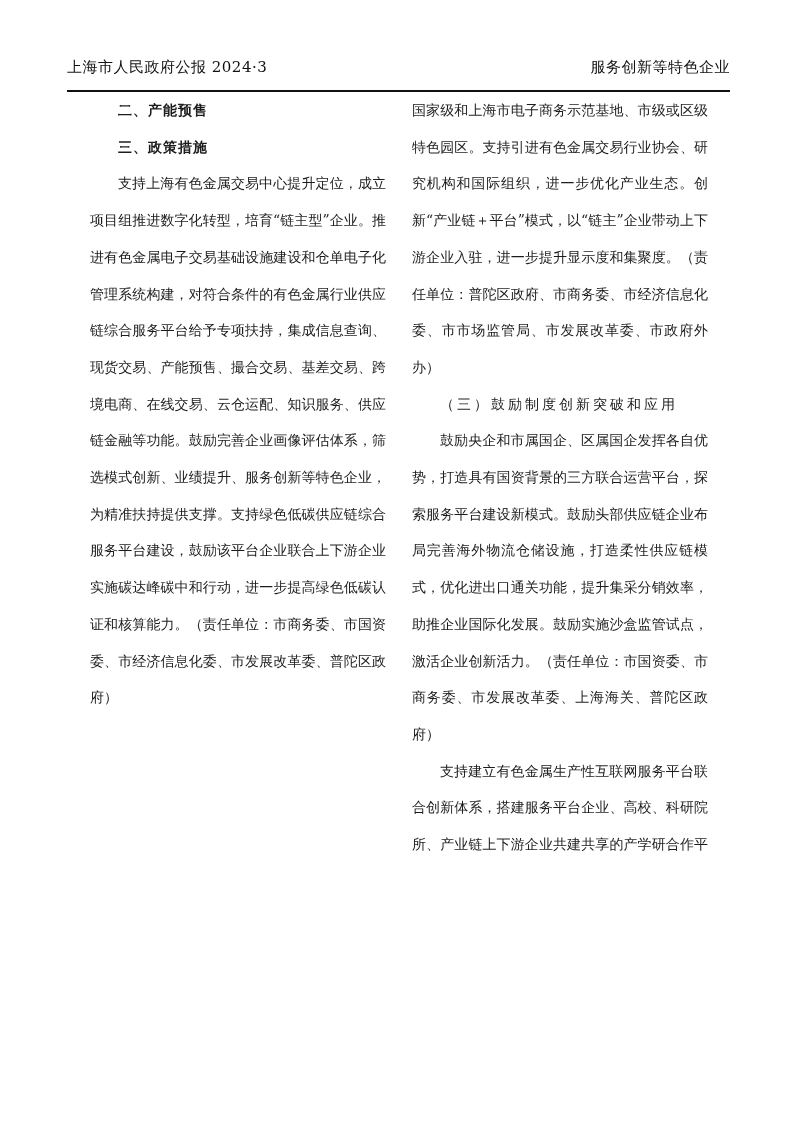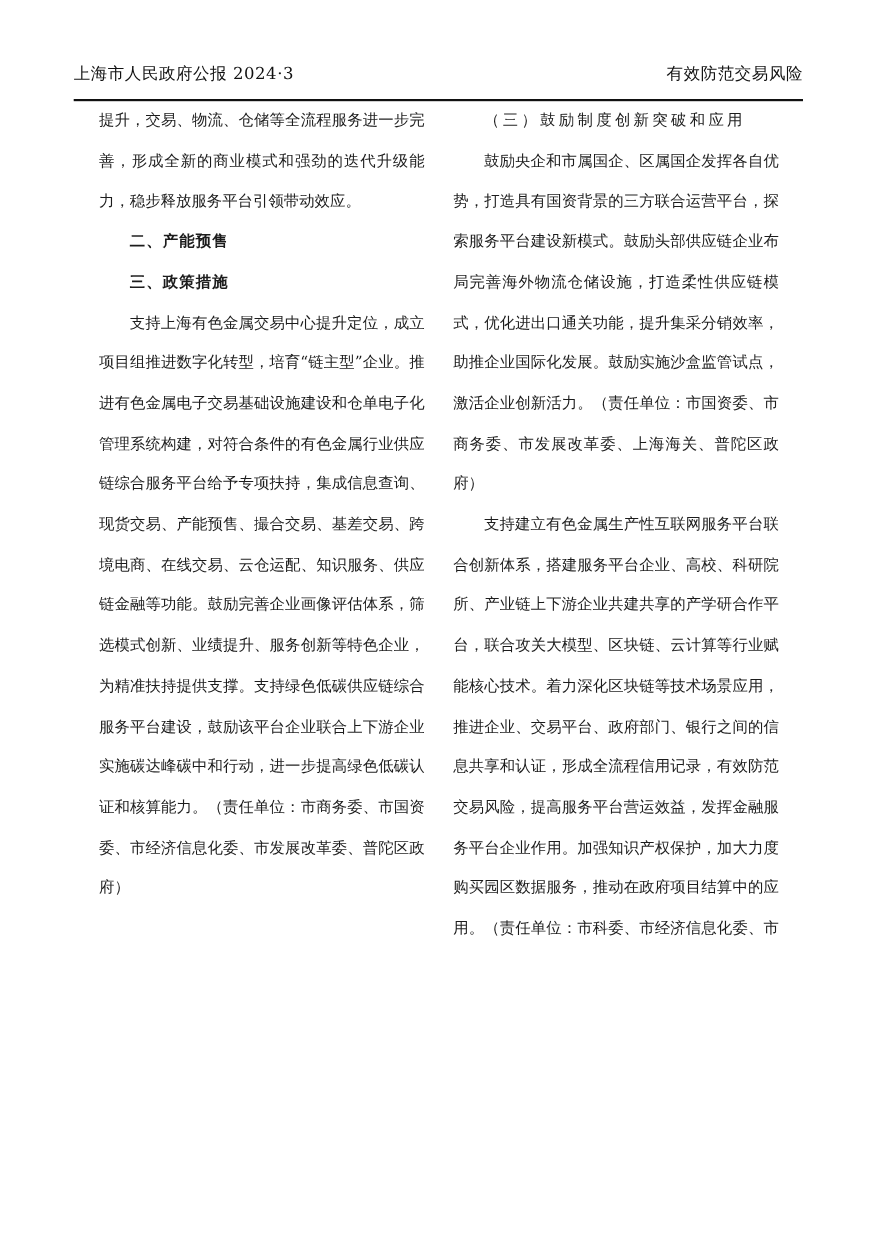--- a/index.html
+++ b/index.html
@@ -77,31 +77,31 @@
     color: #b91c1c;
     white-space: pre;
   }
 </style>
 </head>
 <body>
 
 <div class="page">
   <header class="hdr">
     <span class="hdr-left">上海市人民政府公报 2024·3</span>
-    <span class="hdr-right">有效防范交易风险</span>
+    <span class="hdr-right">服务创新等特色企业</span>
   </header>
   <div class="hdr-rule"></div>
   <main class="columns">
     <section class="col" id="col-left">
-        <p class="continuation">提升，交易、物流、仓储等全流程服务进一步完善，形成全新的商业模式和强劲的迭代升级能力，稳步释放服务平台引领带动效应。</p>
         <p class="heading">二、产能预售</p>
         <p class="heading">三、政策措施</p>
         <p class="paragraph">支持上海有色金属交易中心提升定位，成立项目组推进数字化转型，培育“链主型”企业。推进有色金属电子交易基础设施建设和仓单电子化管理系统构建，对符合条件的有色金属行业供应链综合服务平台给予专项扶持，集成信息查询、现货交易、产能预售、撮合交易、基差交易、跨境电商、在线交易、云仓运配、知识服务、供应链金融等功能。鼓励完善企业画像评估体系，筛选模式创新、业绩提升、服务创新等特色企业，为精准扶持提供支撑。支持绿色低碳供应链综合服务平台建设，鼓励该平台企业联合上下游企业实施碳达峰碳中和行动，进一步提高绿色低碳认证和核算能力。（责任单位：市商务委、市国资委、市经济信息化委、市发展改革委、普陀区政府）</p>
       </section>
     <section class="col" id="col-right">
+        <p class="continuation">国家级和上海市电子商务示范基地、市级或区级特色园区。支持引进有色金属交易行业协会、研究机构和国际组织，进一步优化产业生态。创新“产业链＋平台”模式，以“链主”企业带动上下游企业入驻，进一步提升显示度和集聚度。（责任单位：普陀区政府、市商务委、市经济信息化委、市市场监管局、市发展改革委、市政府外办）</p>
         <p class="subheading">（三）鼓励制度创新突破和应用</p>
         <p class="paragraph">鼓励央企和市属国企、区属国企发挥各自优势，打造具有国资背景的三方联合运营平台，探索服务平台建设新模式。鼓励头部供应链企业布局完善海外物流仓储设施，打造柔性供应链模式，优化进出口通关功能，提升集采分销效率，助推企业国际化发展。鼓励实施沙盒监管试点，激活企业创新活力。（责任单位：市国资委、市商务委、市发展改革委、上海海关、普陀区政府）</p>
         <p class="paragraph">支持建立有色金属生产性互联网服务平台联合创新体系，搭建服务平台企业、高校、科研院所、产业链上下游企业共建共享的产学研合作平台，联合攻关大模型、区块链、云计算等行业赋能核心技术。着力深化区块链等技术场景应用，推进企业、交易平台、政府部门、银行之间的信息共享和认证，形成全流程信用记录，有效防范交易风险，提高服务平台营运效益，发挥金融服务平台企业作用。加强知识产权保护，加大力度购买园区数据服务，推动在政府项目结算中的应用。（责任单位：市科委、市经济信息化委、市国资委、市知识产权局、普陀区政府）</p>
       </section>
   </main>
   <footer class="ftr">
     <span class="pageno">— 17 —</span>
   </footer>
 </div>
 

